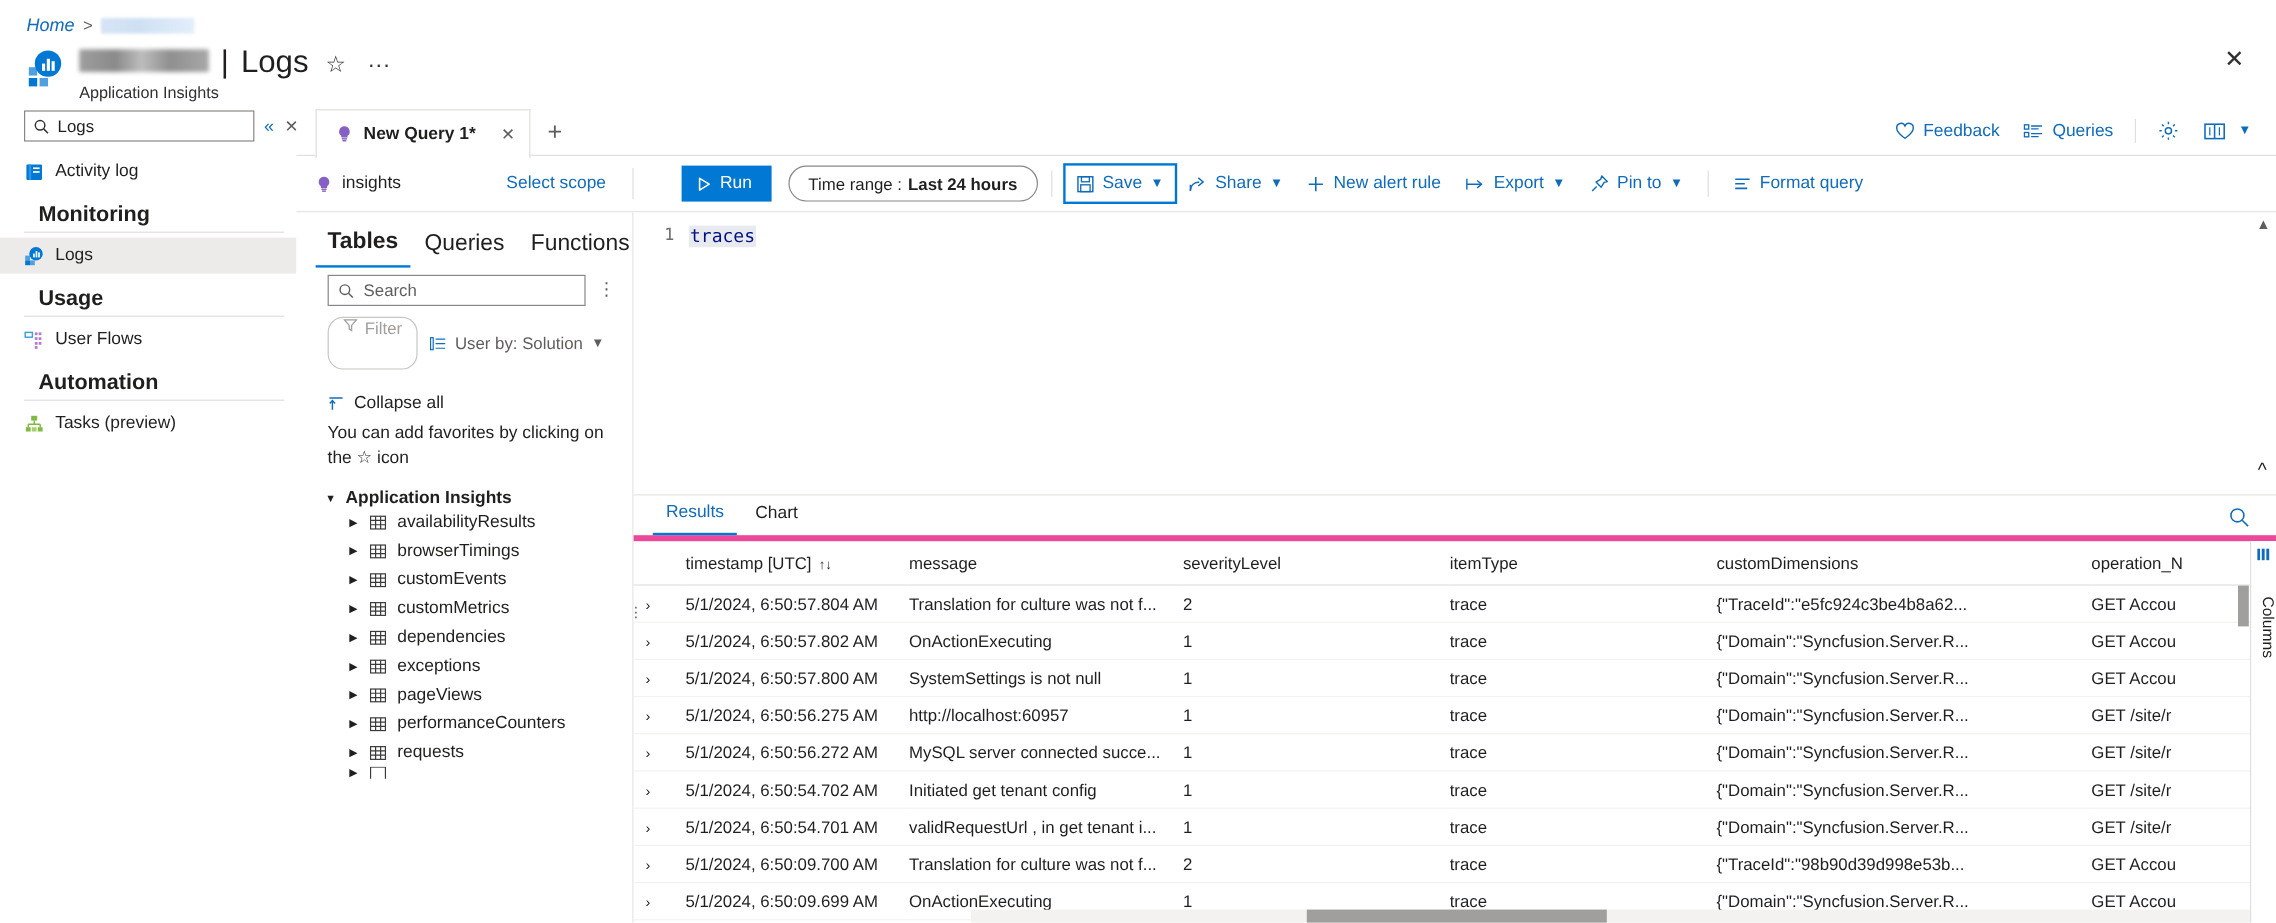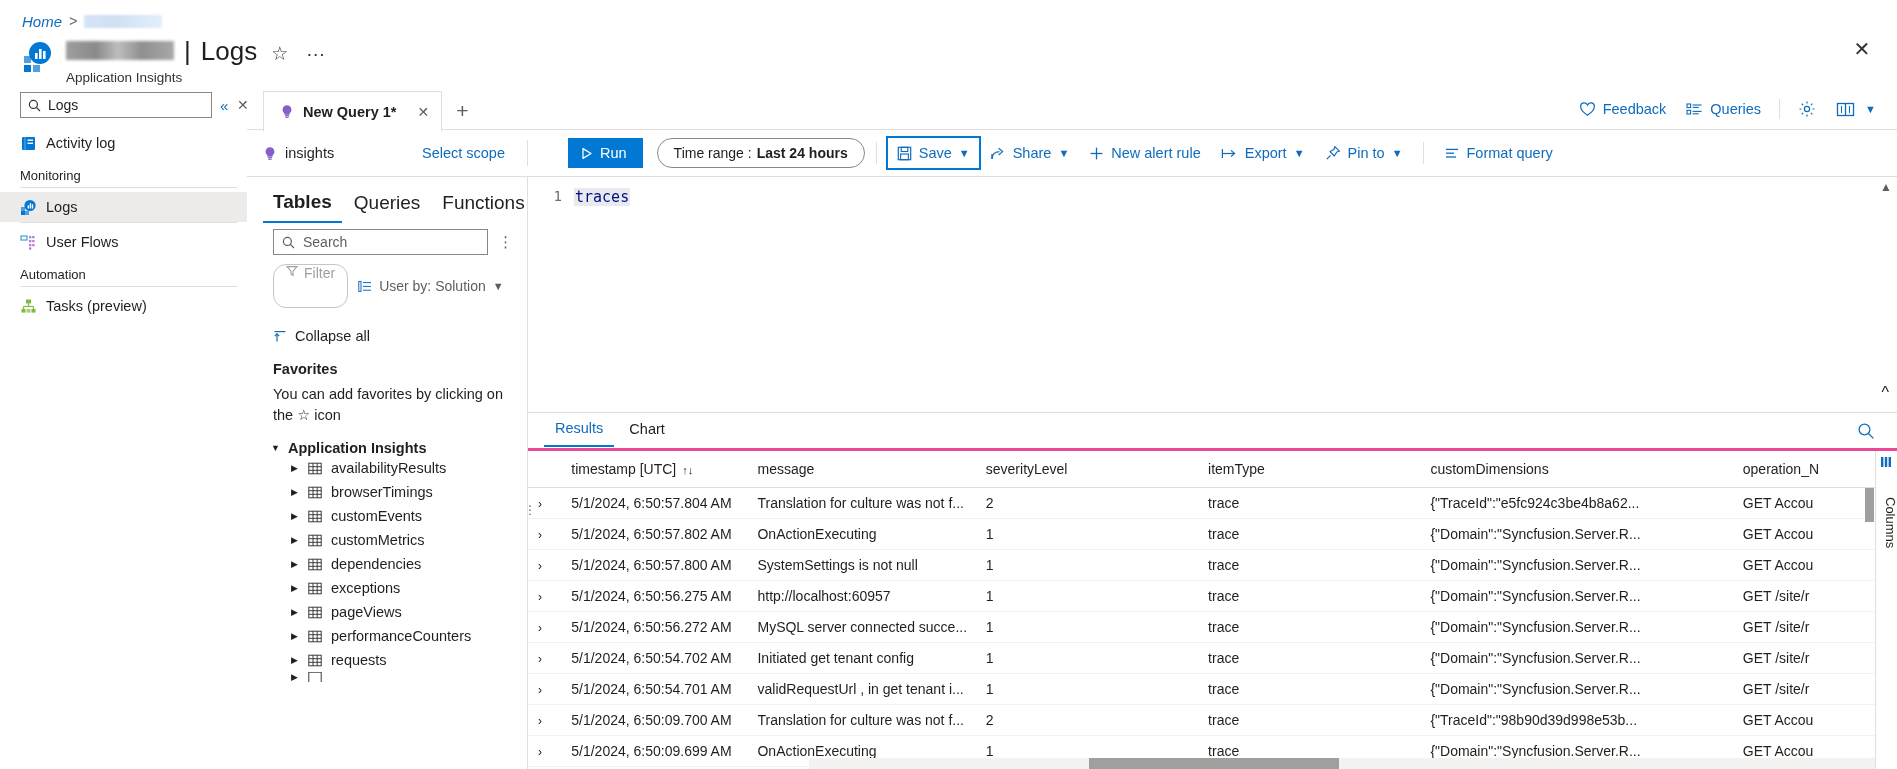--- a/index.html
+++ b/index.html
@@ -71,22 +71,23 @@
   }
   .nav-search .clr { color:#605e5c; font-size:14px; padding:0 6px; cursor:pointer; }
   .nav-collapse { color:#0f6cbd; font-size:15px; padding:0 4px; cursor:pointer; }
 
   .nav-item {
     display:flex; align-items:center; gap:9px;
     height:30px; padding-left:20px; font-size:14.5px; color:#201f1e; cursor:pointer;
   }
   .nav-item.active { background:#edebe9; }
   .nav-group {
-    font-size:13px; font-weight:400; color:#201f1e;
+    font-size:18px; font-weight:700; color:#201f1e;
     padding:10px 0 4px 20px;
+    margin-left:12px;
   }
   .nav-divider { height:1px; background:#e1dfdd; margin:0 10px 4px 20px; }
   .nav-ico { width:17px; height:17px; flex:0 0 17px; }
 
   
   .main { position:absolute; left:247px; top:88px; right:0; bottom:0; }
 
   
   .tabstrip {
     position:absolute; left:0; top:0; right:0; height:42px;
@@ -226,21 +227,21 @@
     display:flex; align-items:center; justify-content:center;
     color:#605e5c; letter-spacing:2px; font-size:13px; cursor:row-resize;
   }
 
   
   .results {
     position:absolute; left:281px; top:325px; right:0; bottom:0; background:#fff;
   }
   .res-tabs {
     display:flex; align-items:center; height:38px; padding-left:16px; gap:4px;
-    border-bottom:3px solid #ec4899; position:relative;
+    border-bottom:5px solid #ec4899; position:relative;
   }
   .res-tab { font-size:14.5px; color:#201f1e; padding:5px 11px 9px 11px; cursor:pointer; }
   .res-tab.sel { color:#0f6cbd; border-bottom:2px solid #0078d4; }
   .res-search-icon { position:absolute; right:22px; top:9px; color:#0f6cbd; cursor:pointer; }
 
   .grid { position:absolute; left:0; top:38px; right:22px; bottom:0; overflow:hidden; }
   table.rtable { width:100%; border-collapse:collapse; table-layout:fixed; }
   table.rtable th {
     text-align:left; font-weight:400; font-size:14px; color:#201f1e;
     padding:10px 8px 10px 0; border-bottom:1px solid #e1dfdd;
@@ -358,20 +359,21 @@
           <rect x="5" y="12" width="4" height="4" fill="#50a0e0"></rect>
           <circle cx="10" cy="6.5" r="5.6" fill="#0078d4"></circle>
           <rect x="7.6" y="6.3" width="1.4" height="3.2" fill="#fff"></rect>
           <rect x="9.7" y="4.2" width="1.4" height="5.3" fill="#fff"></rect>
           <rect x="11.8" y="5.3" width="1.4" height="4.2" fill="#fff"></rect>
         </svg>
       </span>
       <span>Logs</span>
     </div>
 
+    <div class="nav-group">Usage</div>
     <div class="nav-divider"></div>
     <div class="nav-item">
       <span class="nav-ico">
         <svg class="mini-svg" width="17" height="17" viewBox="0 0 17 17">
           <rect x="1" y="2" width="6" height="4" fill="none" stroke="#3c9fe0" stroke-width="1.2"></rect>
           <rect x="9" y="2" width="2.3" height="2.3" fill="#b47bd0"></rect>
           <rect x="12.2" y="2" width="2.3" height="2.3" fill="#b47bd0"></rect>
           <rect x="9" y="6" width="2.3" height="2.3" fill="#b47bd0"></rect>
           <rect x="12.2" y="6" width="2.3" height="2.3" fill="#b47bd0"></rect>
           <rect x="9" y="10" width="2.3" height="2.3" fill="#b47bd0"></rect>
@@ -586,21 +588,20 @@
 
       <div class="tp-collapse-all">
         <svg class="mini-svg" width="14" height="13" viewBox="0 0 14 13">
           <line x1="1.5" y1="1.6" x2="12.5" y2="1.6" stroke="#0f6cbd" stroke-width="1.2"></line>
           <line x1="4" y1="3.8" x2="4" y2="11.4" stroke="#0f6cbd" stroke-width="1.2"></line>
           <polyline points="1.8,6.2 4,3.8 6.2,6.2" fill="none" stroke="#0f6cbd" stroke-width="1.2"></polyline>
         </svg>
         <span>Collapse all</span>
       </div>
 
-      <div class="tp-sect-title">Favorites</div>
       <div class="tp-hint">You can add favorites by clicking on the ☆ icon</div>
 
       <div class="tp-tree-group">
         <span class="tree-caret-down">▼</span>
         <span>Application Insights</span>
       </div>
 
       <div>
         <div class="tp-row">
           <span class="tree-caret">▶</span>

